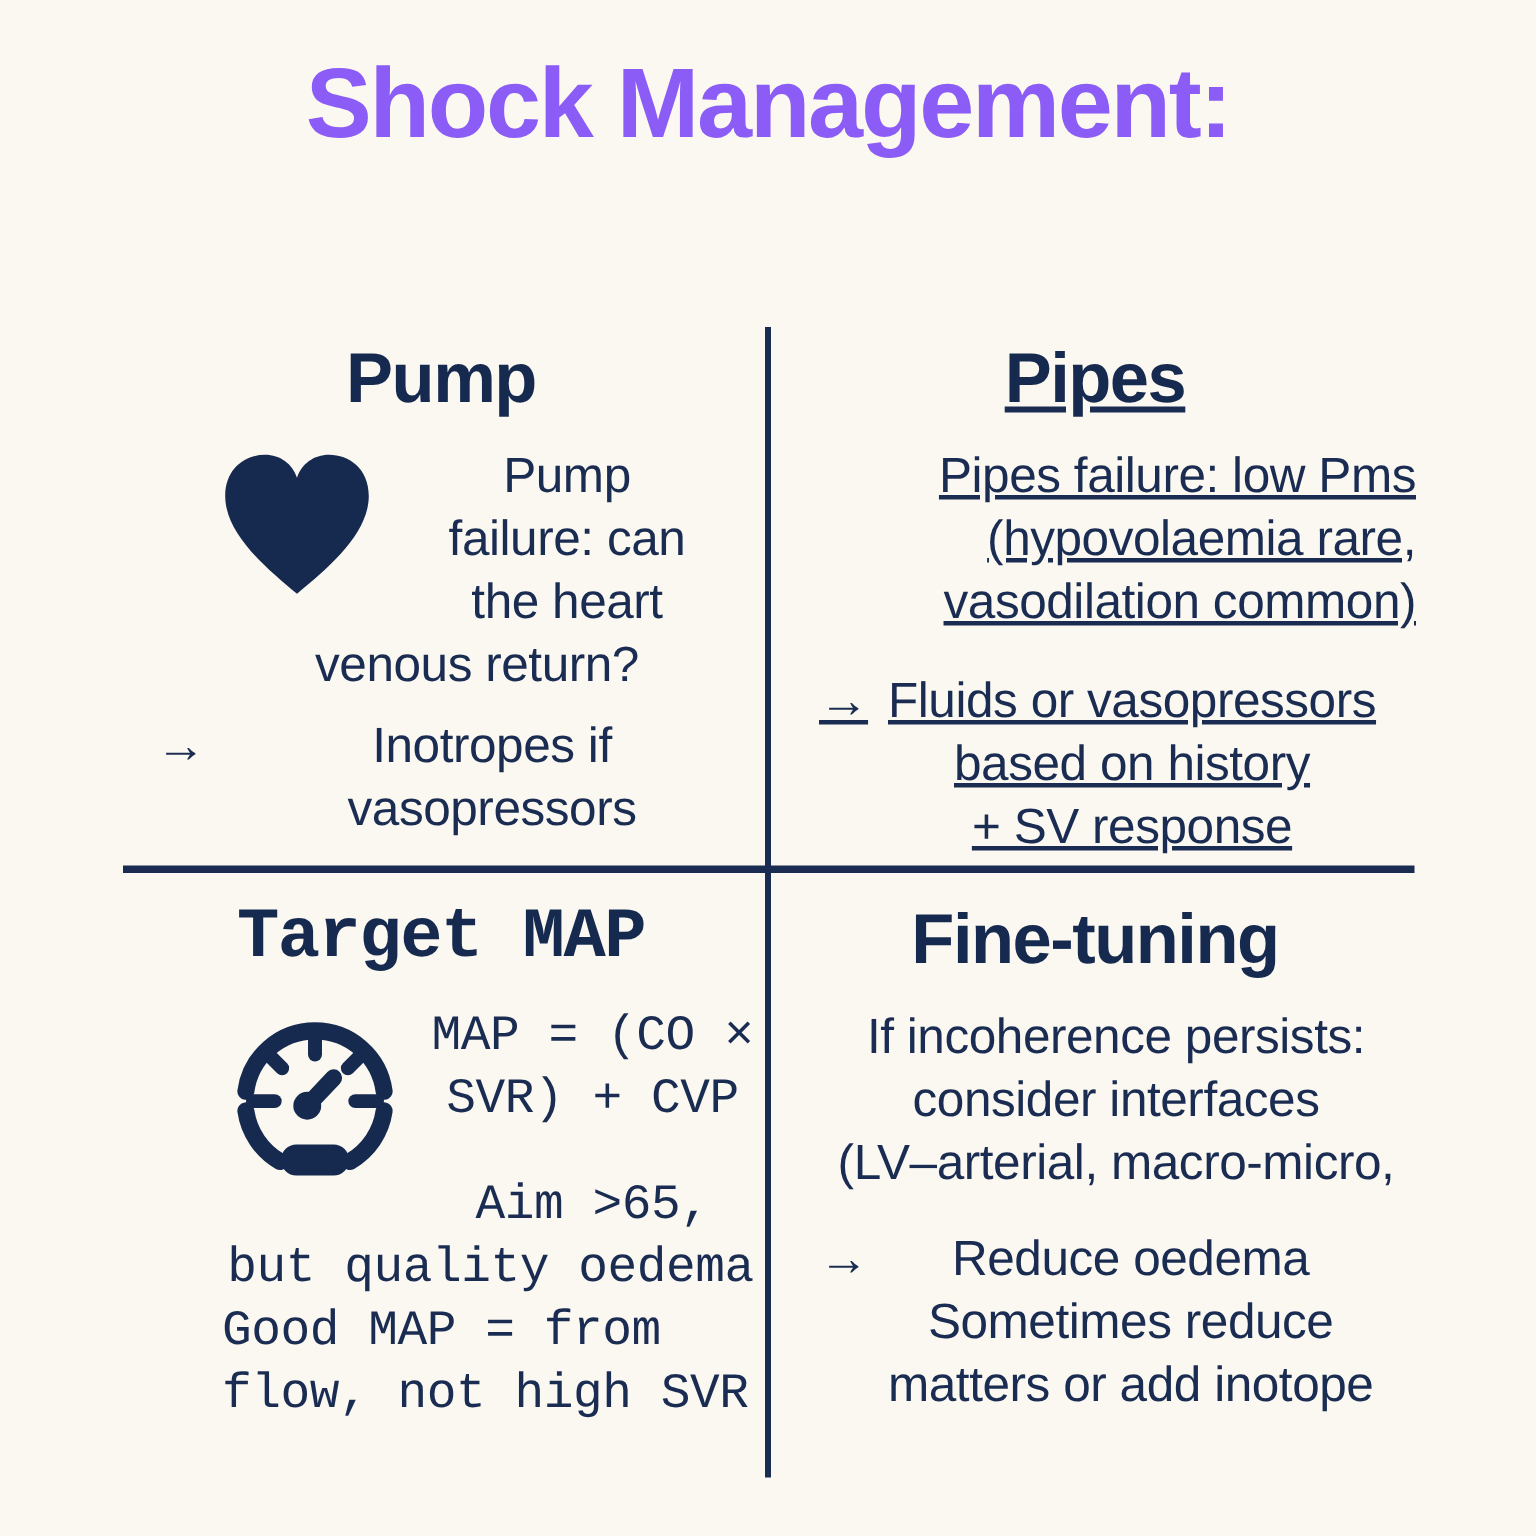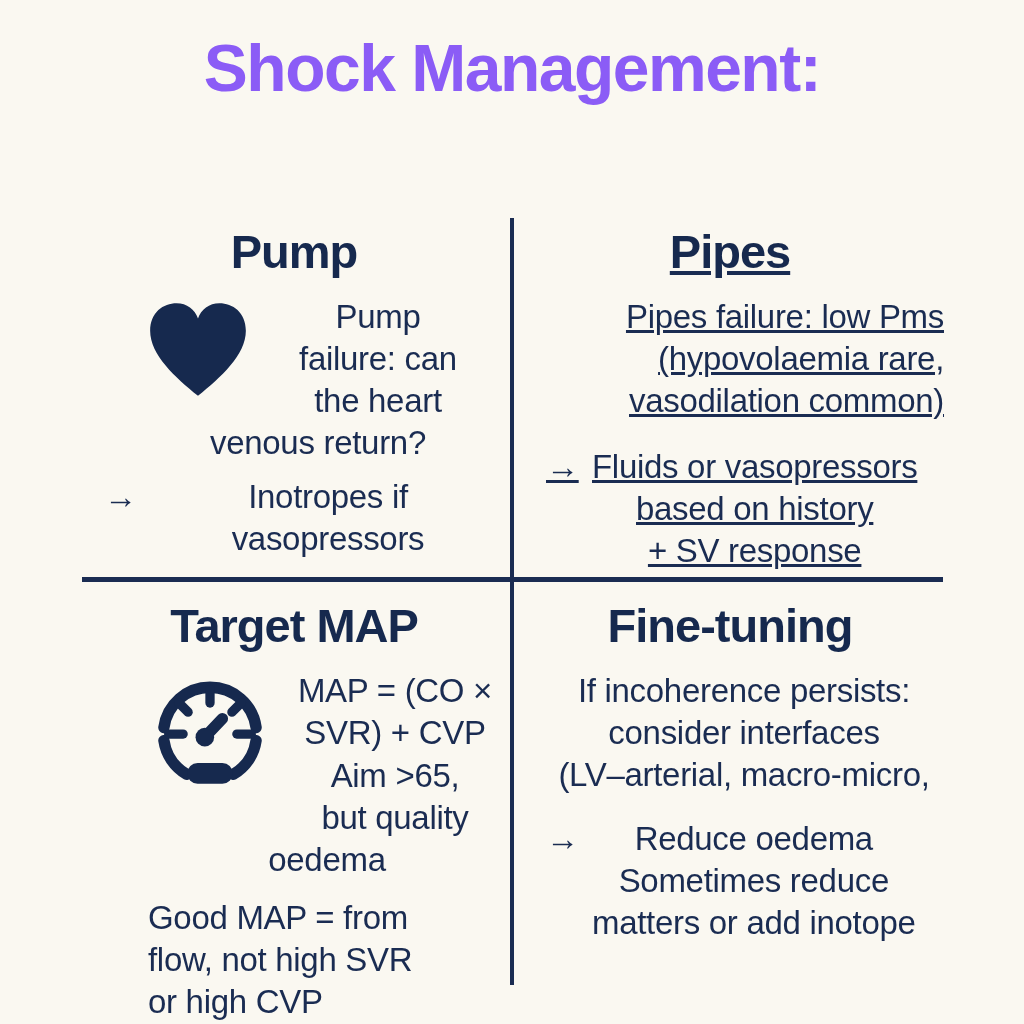--- a/index.html
+++ b/index.html
@@ -39,26 +39,26 @@
   .action .arrow{flex:none;width:46px;}
   .action .action-lines{text-align:center;}
   .q-pump .action{margin:12px 0 0 22px;}
 
   
   .q-pipes{left:516px;top:224px;width:428px;text-decoration:underline;}
   .pipes-body{margin-top:16px;text-align:right;}
   .q-pipes .action{margin:24px 0 0 30px;}
 
   
-  .q-target{left:82px;top:598px;width:424px;}
+  .q-target{left:82px;top:598px;width:424px;font-family:Liberation Mono, monospace;}
   .target-body{margin:16px 0 0 66px;width:358px;text-align:center;}
   .gauge-wrap{float:left;width:124px;height:124px;margin:0 12px 4px 0;}
   .gauge-wrap svg{display:block;width:124px;height:124px;}
-  .aim-gap{margin-top:1px;}
-  .target-note{margin-top:16px;text-align:left;}
+  .aim-gap{margin-top:29px;}
+  .target-note{text-align:left;}
 
   
   .q-fine{left:516px;top:598px;width:428px;}
   .fine-body{margin:16px 0 0 28px;text-align:center;}
   .q-fine .action{margin:22px 0 0 30px;}
 </style>
 </head>
 <body>
 
 <div class="poster">
@@ -128,21 +128,20 @@
           <rect x="38" y="90" width="44" height="20" rx="10" fill="#16294e"></rect>
         </svg>
       </span>
       <div>MAP = (CO ×</div>
       <div>SVR) + CVP</div>
       <div class="aim-gap">Aim &gt;65,</div>
       <div>but quality oedema</div>
       <div class="target-note">
         <div>Good MAP = from</div>
         <div>flow, not high SVR</div>
-        <div>or high CVP</div>
       </div>
     </div>
   </section>
 
   <section class="quad q-fine">
     <h2>Fine-tuning</h2>
     <div class="fine-body bodytxt">
       <div>If incoherence persists:</div>
       <div>consider interfaces</div>
       <div>(LV–arterial, macro-micro,</div>

